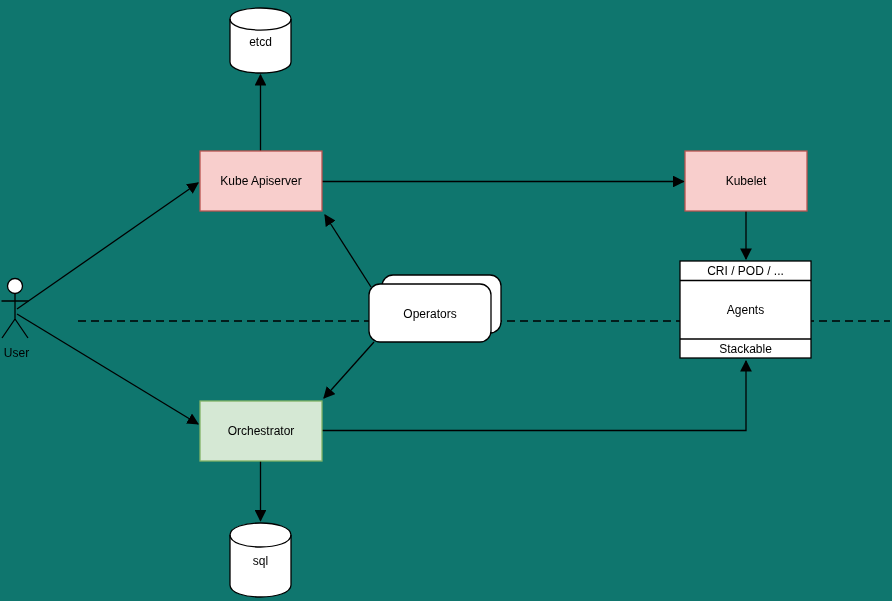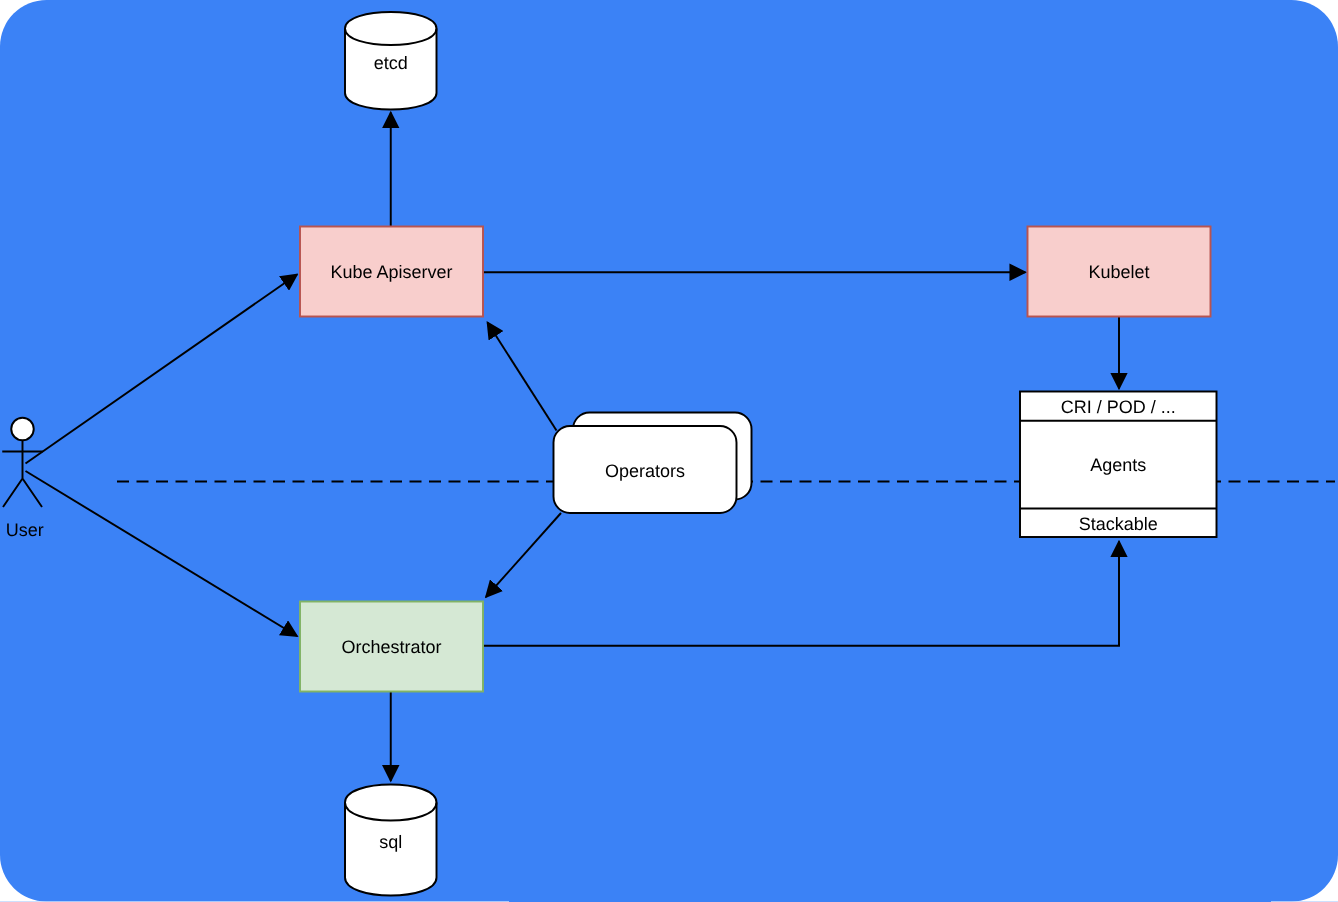--- a/index.html
+++ b/index.html
@@ -4,23 +4,22 @@
 <style>
   html, body {
     margin: 0;
     padding: 0;
     background: #ffffff;
   }
   .canvas {
     position: relative;
     width: 892px;
     height: 601px;
-    background: #3b82f6;
+    background: #0f766e;
     overflow: hidden;
-    border-radius: 31px;
   }
   svg { display: block; }
   .edge {
     fill: none;
     stroke: #000000;
     stroke-width: 1.3;
   }
   .dashed {
     stroke-dasharray: 8 5;
   }

